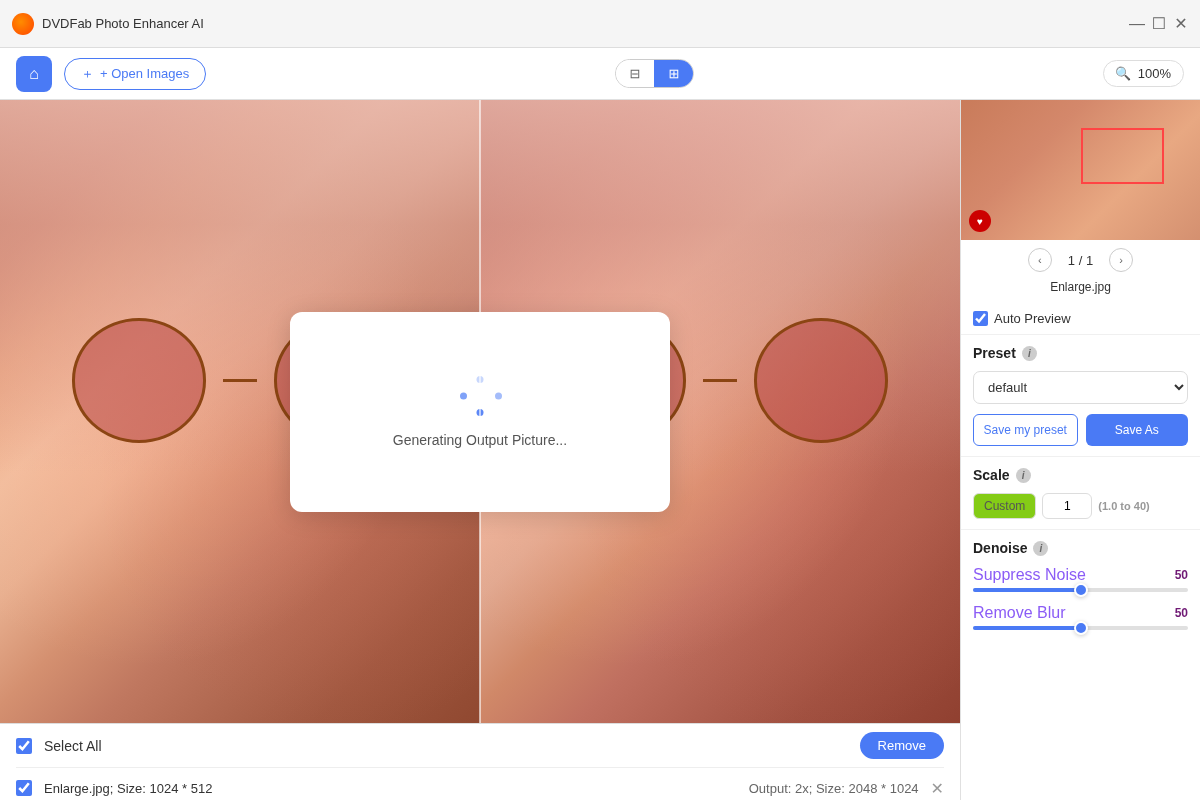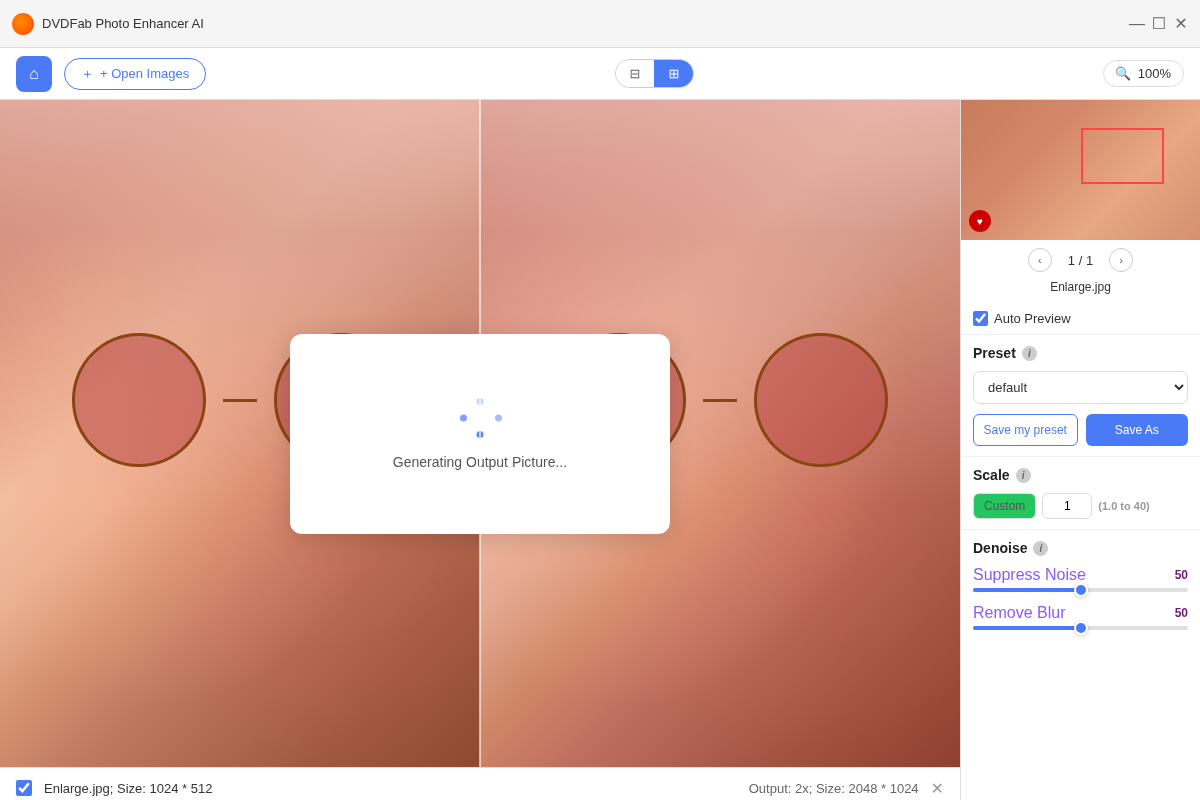--- a/index.html
+++ b/index.html
@@ -347,21 +347,21 @@
       border-color: #4a7af5;
       color: white;
     }
     .scale-custom-row {
       display: flex; align-items: center; gap: 6px;
     }
     .custom-btn {
       padding: 5px 10px;
       border: 1.5px solid #ddd;
       border-radius: 6px;
-      background: #22c55e;
+      background: #84cc16;
       font-size: 12px;
       color: #555;
       cursor: pointer;
     }
     .custom-input {
       width: 50px;
       padding: 5px 6px;
       border: 1.5px solid #ddd;
       border-radius: 6px;
       font-size: 12px;
@@ -498,20 +498,25 @@
           <div class="spinner-dot"></div>
           <div class="spinner-dot"></div>
           <div class="spinner-dot"></div>
           <div class="spinner-dot"></div>
         </div>
         <span class="loading-text">Generating Output Picture...</span>
       </div>
     </div>
 
     <div class="filelist-bar">
+      <div class="filelist-header">
+        <input type="checkbox" class="select-all-cb" checked="" style="">
+        <span class="select-all-label">Select All</span>
+        <button class="remove-btn">Remove</button>
+      </div>
       <div class="file-item">
         <input type="checkbox" class="file-cb" checked="" style="">
         <span class="file-name">Enlarge.jpg; Size: 1024 * 512</span>
         <span class="file-output">Output: 2x; Size: 2048 * 1024</span>
         <button class="file-close">✕</button>
       </div>
     </div>
   </div>
 
   <div class="right-panel">

